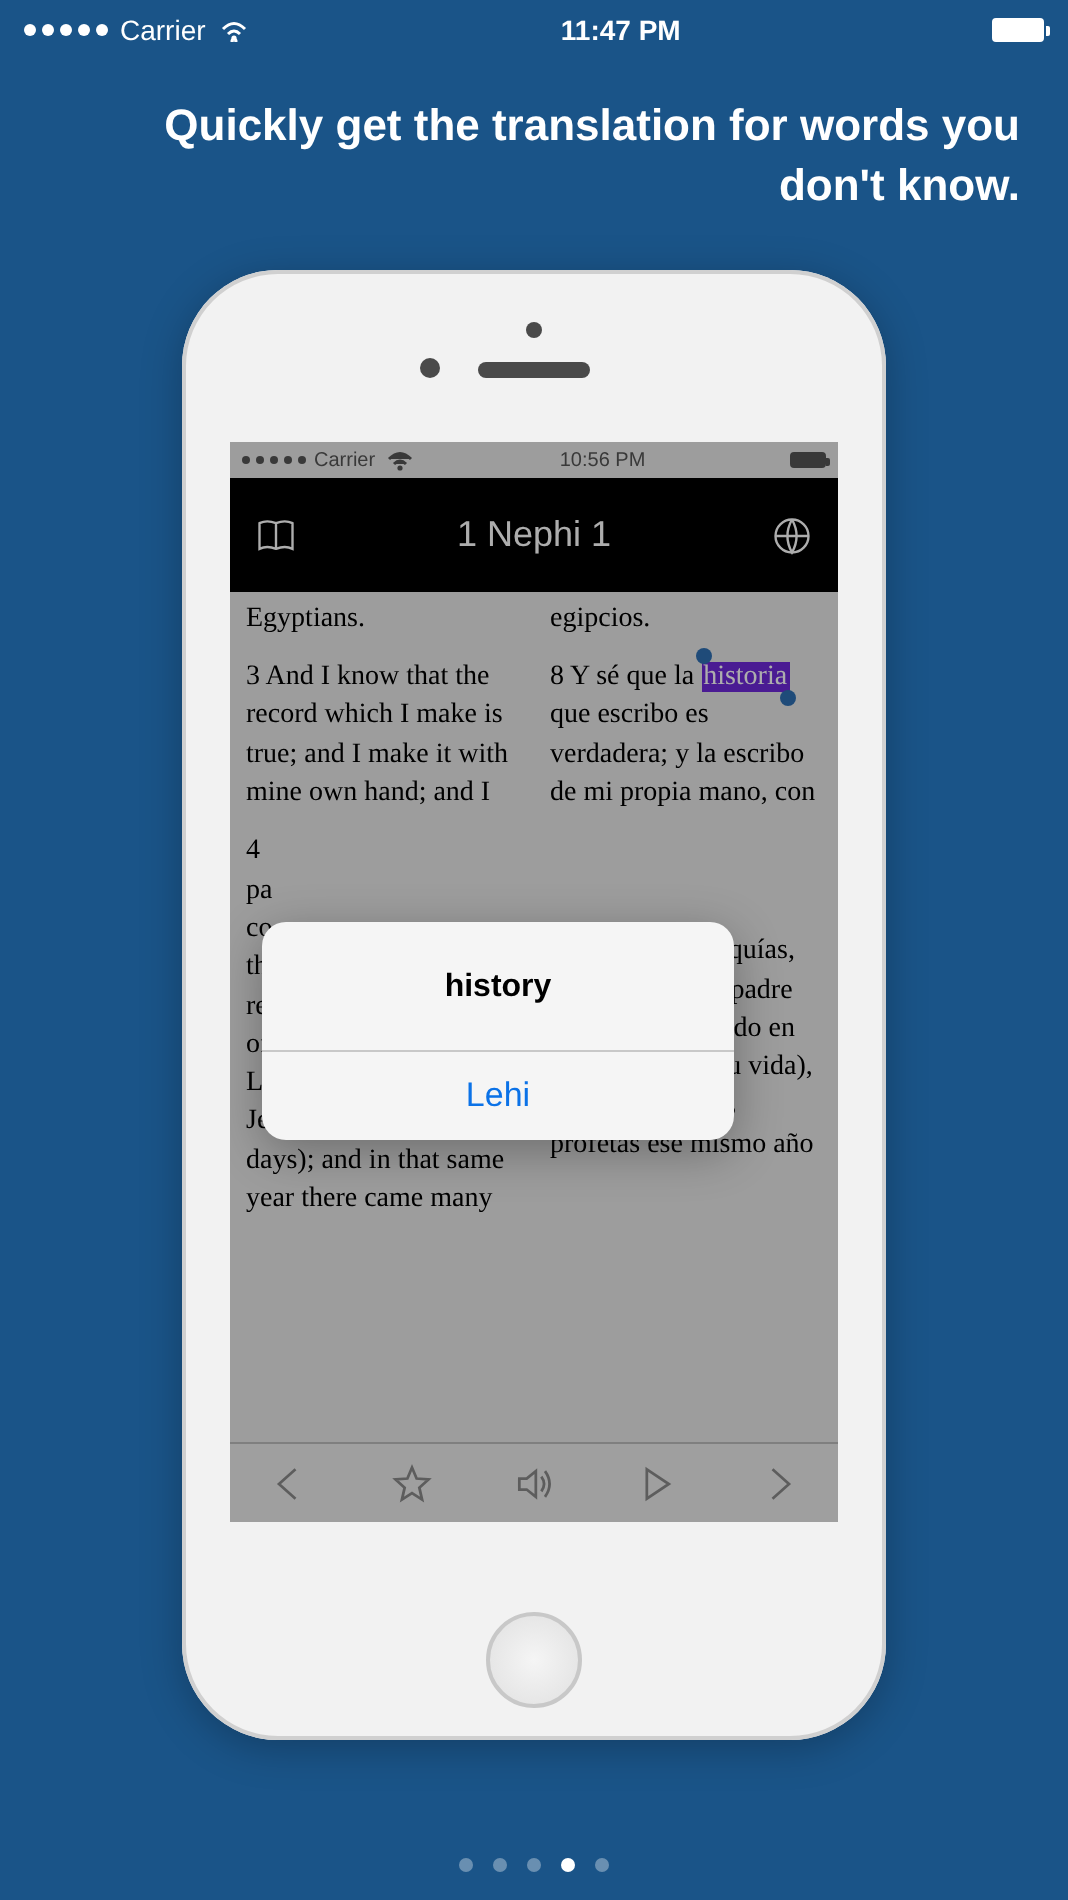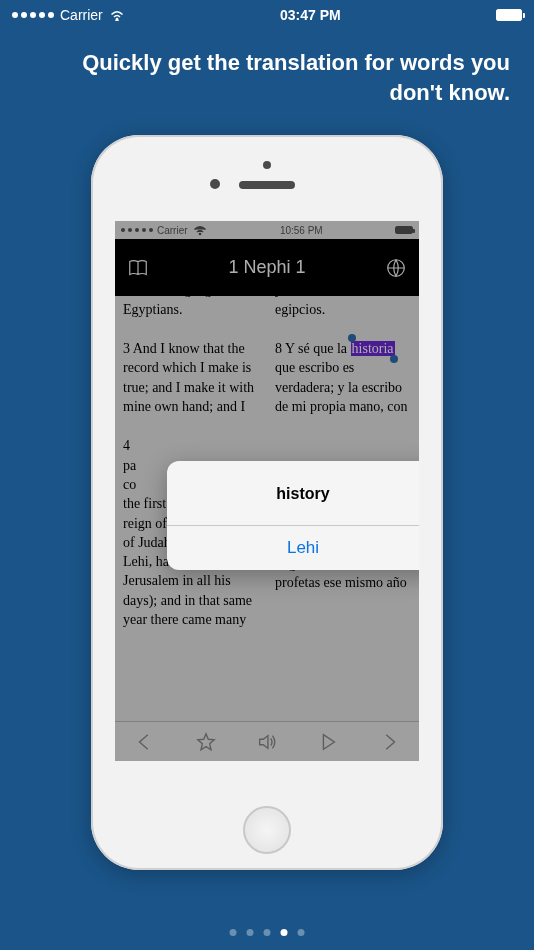--- a/index.html
+++ b/index.html
@@ -85,38 +85,37 @@
   height: 57px; background: #000000; display:flex; align-items:center; justify-content:space-between; padding: 0 12px;
 }
 .nav-title { color:#fff; font-size: 18px; font-weight: 400; }
 .nav-icon { width: 22px; height: 22px; }
 
 .content {
   height: 442px; display: flex; font-size: 14px; line-height: 1.38; font-family: Georgia, 'Times New Roman', serif; color: #000;
   overflow: hidden; position: relative;
 }
 .col { width: 50%; padding: 0 8px; }
-.para { margin-top: 20px; }
+.para { margin-top: 10px; }
 .partial-top { margin-top: -16px; }
 .highlight { background: #6d28d9; color: #fff; padding: 0 1px; position: relative; }
 .sel-dot { position:absolute; width:8px; height:8px; background:#2e6fb3; border-radius:50%; }
 .sel-dot.start { left:-3px; top:-7px; }
 .sel-dot.end { right:-3px; bottom:-7px; }
 
 .toolbar {
   position:absolute; bottom:0; left:0; right:0; height:40px; background:#ebebeb;
   border-top:1px solid #bbb; display:flex; justify-content:space-around; align-items:center;
 }
 .tb-icon { width:22px; height:22px; stroke:#8a8a8a; fill:none; stroke-width:1.5; }
 
 .alert {
-  position:absolute; top: 240px; left: 16px; width: 272px; background:#f5f5f5;
+  position:absolute; top: 240px; left: 16px; width: 236px; background:#f5f5f5;
   border-radius: 12px; box-shadow: 0 6px 24px rgba(0,0,0,.3); z-index: 10;
   overflow:hidden;
-  margin-left:36px;
 }
 .alert-title { text-align:center; font-weight:600; padding: 24px 0 22px; font-size:16px; color:#000; font-family:-apple-system, Arial, sans-serif;}
 .alert-divider { height:1px; background:#c8c8c8; }
 .alert-btn { text-align:center; padding: 12px 0; font-size:17px; color:#0b72e7; font-family:-apple-system, Arial, sans-serif;}
 
 .page-dots { position:absolute; bottom: 14px; left:50%; transform:translateX(-50%); display:flex; gap:10px; }
 .page-dots span { width:7px; height:7px; border-radius:50%; background:rgba(255,255,255,.35); }
 .page-dots span.active { background:#fff; }
 </style>
 </head>
@@ -130,21 +129,21 @@
         <span></span>
         <span></span>
         <span></span>
     </div>
     <span>Carrier</span>
     <svg class="wifi-icon" viewBox="0 0 16 12">
         <path d="M8 11 L8 11 M5 8 Q8 5 11 8 M2.5 5.5 Q8 0 13.5 5.5 M8 10.5 a1 1 0 1 0 .001 0" stroke="#fff" stroke-width="1.5" fill="none"></path>
         <circle cx="8" cy="10" r="1.3" fill="#fff"></circle>
       </svg>
   </div>
-  <div style="font-weight:600">03:47 PM</div>
+  <div style="font-weight:600">11:47 PM</div>
   <div class="right">
     <div class="battery">
         <div class="fill"></div>
       </div>
   </div>
 </div>
 
 <div class="instruction">Quickly get the translation for words you don't know.</div>
 
 <div class="phone">

